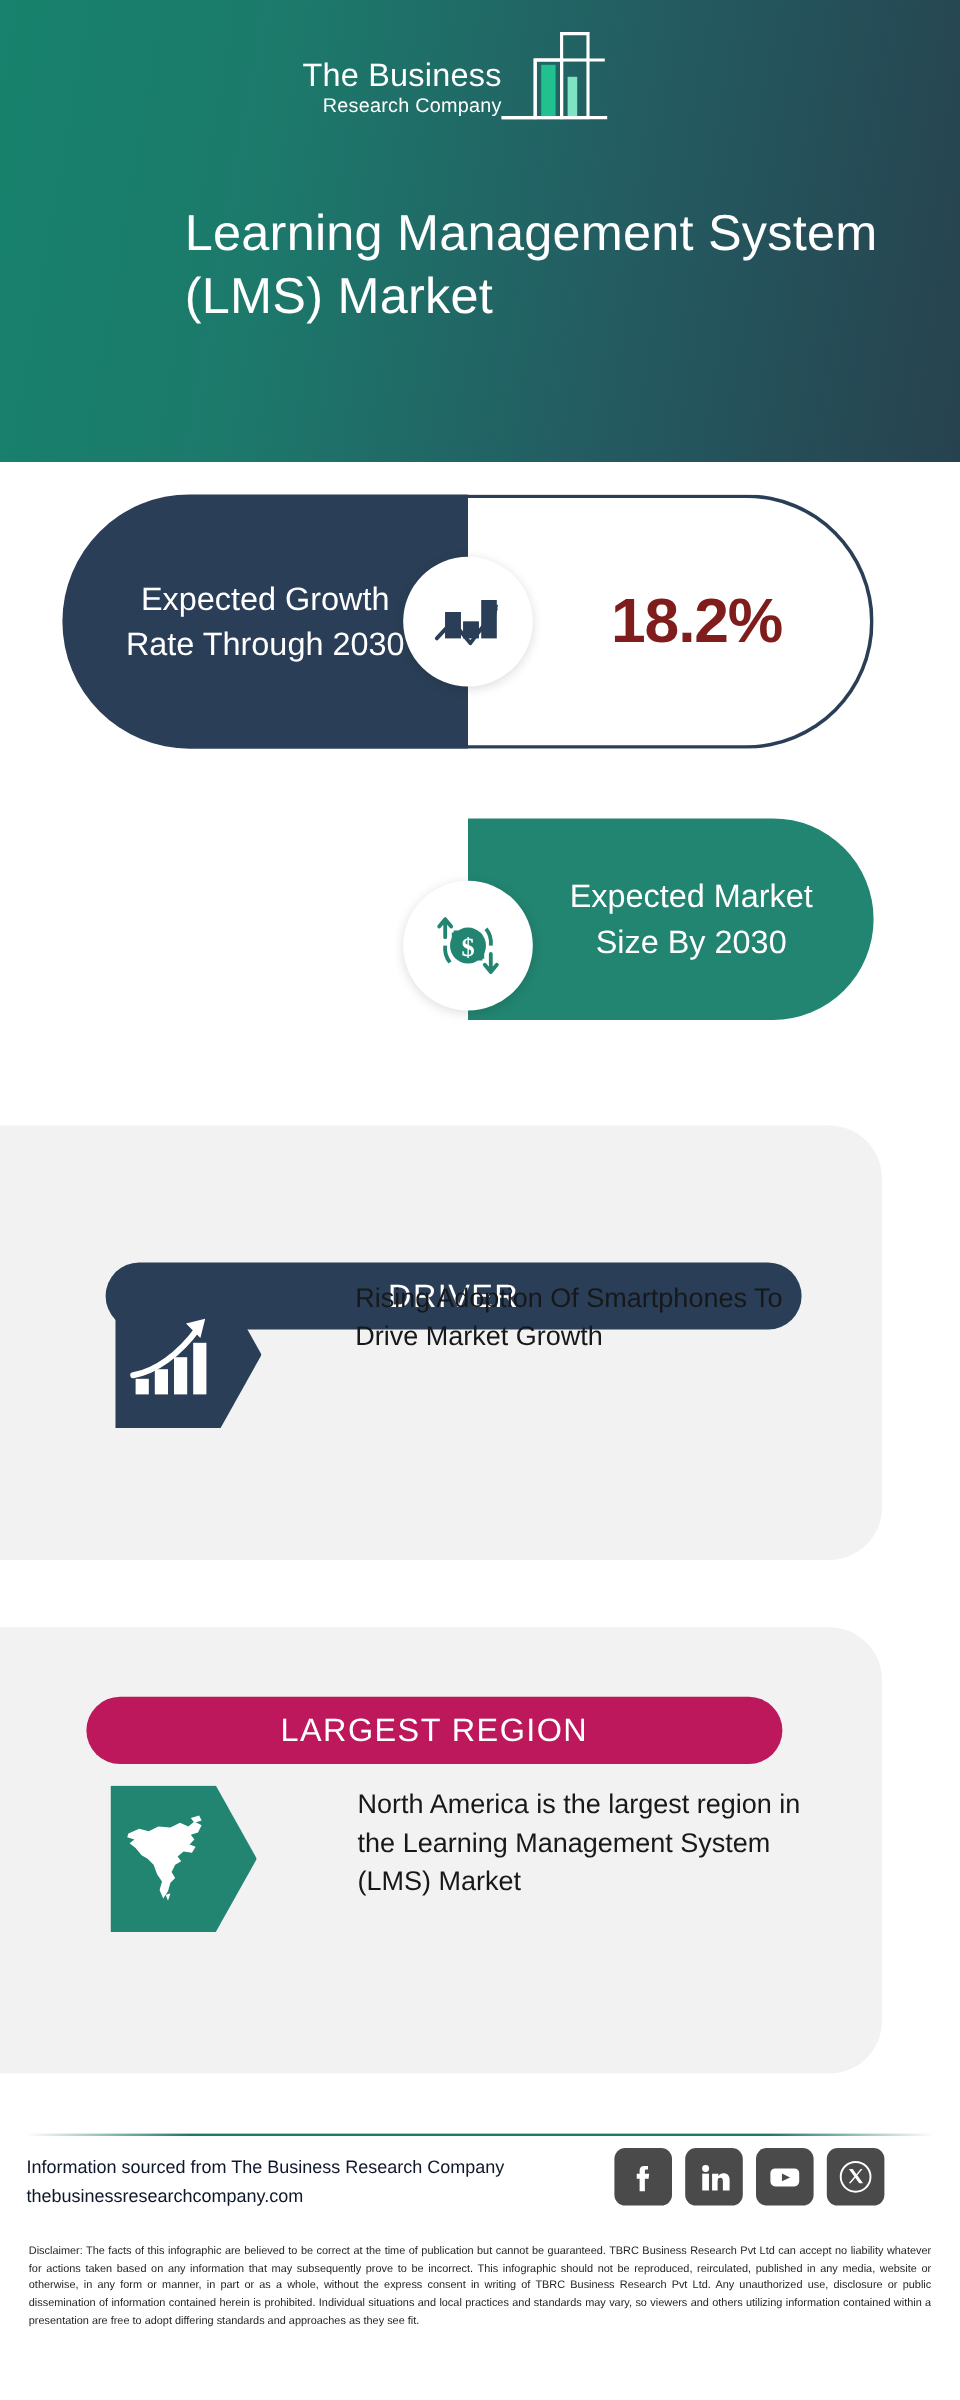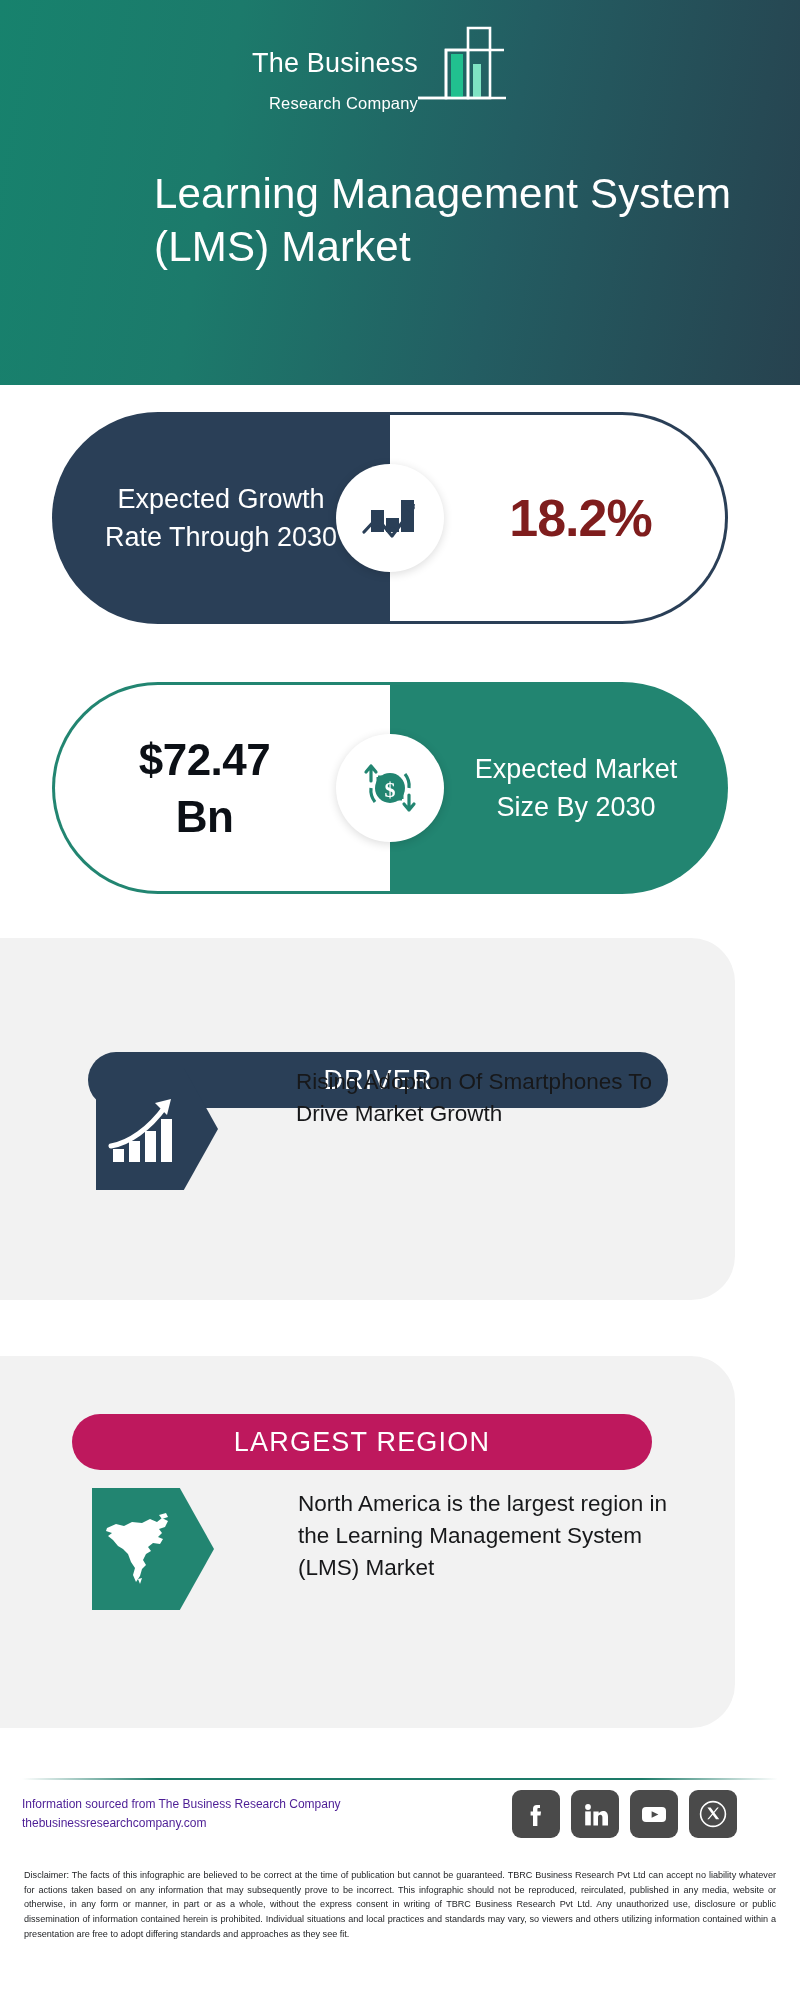--- a/index.html
+++ b/index.html
@@ -17,21 +17,21 @@
     background:linear-gradient(100deg,#17826d 0%,#1c7a6b 28%,#235d62 62%,#27424f 100%);
   }
   .logo-wrap {
     position:absolute; left:218px; top:24px; width:290px; height:82px;
   }
   .logo-text {
     position:absolute; left:0; top:26px; width:200px; text-align:right;
     color:#ffffff; line-height:1;
   }
   .logo-line1 { font-size:27px; letter-spacing:.2px; font-weight:400; }
-  .logo-line2 { font-size:16.5px; letter-spacing:.2px; margin-top:18px; font-weight:400; }
+  .logo-line2 { font-size:16.5px; letter-spacing:.2px; margin-top:3px; font-weight:400; }
   .logo-mark { position:absolute; left:198px; top:0px; }
 
   .title {
     position:absolute; left:118px; top:168px; width:580px;
     color:#ffffff; font-size:42px; line-height:1.26; font-weight:400;
     letter-spacing:.2px;
     margin-left:36px;
   }
 
   
@@ -76,21 +76,21 @@
     border:3px solid #228571; border-right:none;
     border-radius:106px 0 0 106px;
     background:#ffffff;
     display:flex; align-items:center; justify-content:center;
   }
   .card2-left-value {
     color:#0c1016; font-size:44px; font-weight:bold; line-height:1.3;
     text-align:center; width:230px; padding-right:36px; letter-spacing:-.5px;
   }
   .card2-right {
-    position:absolute; left:338px; top:0; width:338px; height:212px;
+    position:absolute; left:338px; top:0; width:338px; height:168px;
     background:#228571; border-radius:0 106px 106px 0;
     display:flex; align-items:center; justify-content:center;
   }
   .card2-right-label {
     color:#ffffff; font-size:27px; line-height:1.42; text-align:center;
     width:240px; padding-left:34px; font-weight:400;
   }
   .card2 .icon-circle { left:284px; top:52px; }
 
   
@@ -125,21 +125,21 @@
   .text-driver { left:296px; top:1066px; width:400px; }
   .text-region { left:298px; top:1488px; width:400px; }
 
   
   .footer-rule {
     position:absolute; left:22px; top:1778px; width:756px; height:2px;
     background:linear-gradient(90deg,#ffffff 0%,#1d7a68 18%,#1d7a68 82%,#ffffff 100%);
   }
   .source-text {
     position:absolute; left:22px; top:1795px; width:440px;
-    font-size:12px; line-height:1.6; color:#4c1d95;
+    font-size:15px; line-height:1.6; color:#0f172a;
   }
   .social {
     position:absolute; left:512px; top:1790px; width:262px; height:48px;
     display:flex; gap:11px; align-items:center;
   }
   .soc {
     width:48px; height:48px; border-radius:9px; background:#4a4a4a;
     display:flex; align-items:center; justify-content:center;
   }
   .disclaimer {
@@ -186,23 +186,20 @@
       <rect x="28" y="30" width="13" height="14" fill="#2a3f57"></rect>
       <path d="M28 30 h13 v14 l-6.5 -6 -6.5 6 z" fill="#2a3f57"></path>
       <rect x="43" y="12" width="13" height="32" fill="#2a3f57"></rect>
       <polyline points="6,44 19,30 34,48 55,20" fill="none" stroke="#2a3f57" stroke-width="3.2" stroke-linejoin="round" stroke-linecap="round"></polyline>
       <path d="M46 18 L57 16 L55 28 Z" fill="#2a3f57"></path>
     </svg>
   </div>
 </div>
 
 <div class="card2">
-  <div class="card2-left">
-    <div class="card2-left-value">$72.47 Bn</div>
-  </div>
   <div class="card2-right">
     <div class="card2-right-label">Expected Market Size By 2030</div>
   </div>
   <div class="icon-circle">
     <svg width="66" height="66" viewBox="0 0 66 66">
       <circle cx="33" cy="33" r="15" fill="#228571"></circle>
       <text x="33" y="41.5" font-size="22" font-weight="bold" fill="#ffffff" text-anchor="middle" font-family="Liberation Serif, serif">$</text>
       <path d="M48 19 A19 19 0 0 1 52 33" fill="none" stroke="#228571" stroke-width="3.2"></path>
       <path d="M18 47 A19 19 0 0 1 14 33" fill="none" stroke="#228571" stroke-width="3.2"></path>
       <path d="M14 26 V11 M14 11 l-5 6 M14 11 l5 6" fill="none" stroke="#228571" stroke-width="3.2" stroke-linecap="round"></path>

